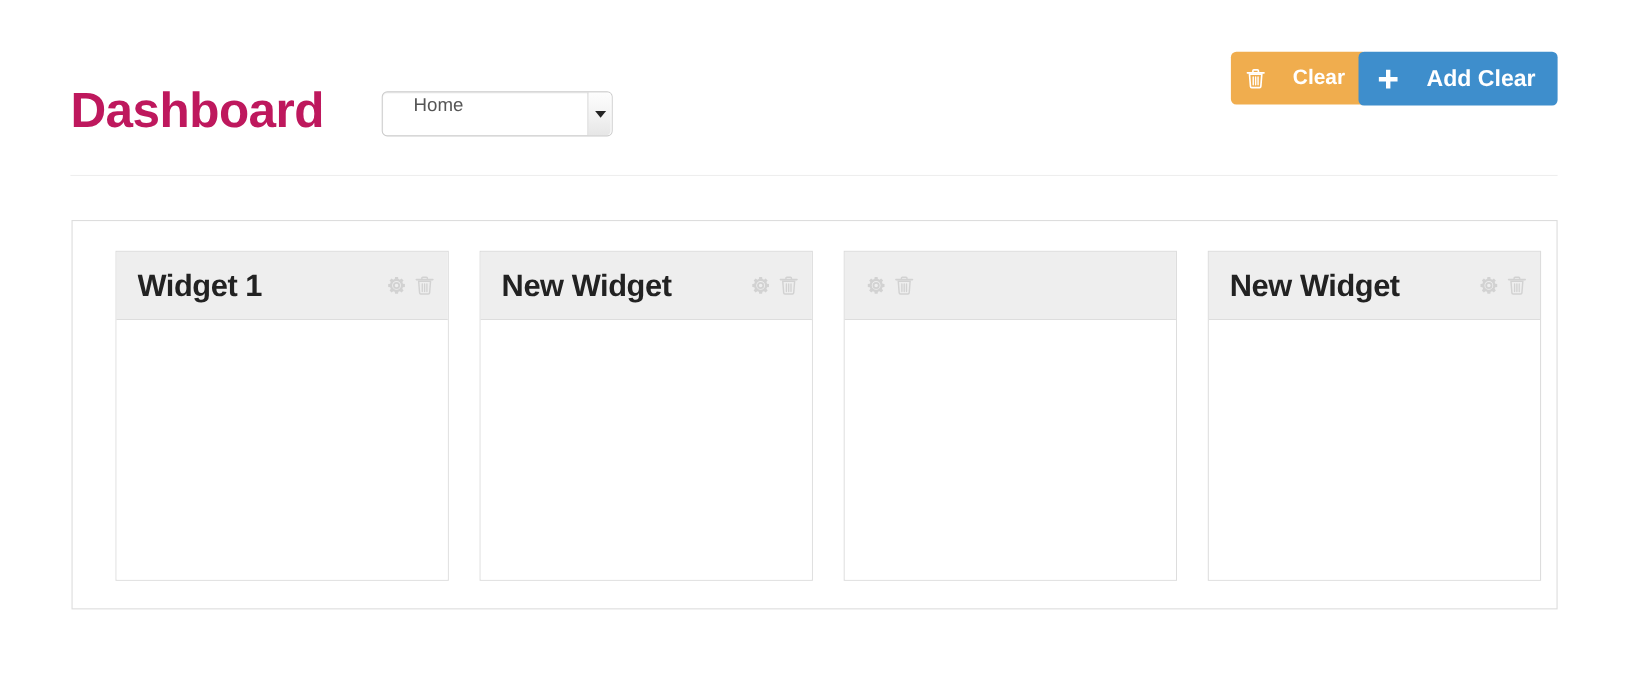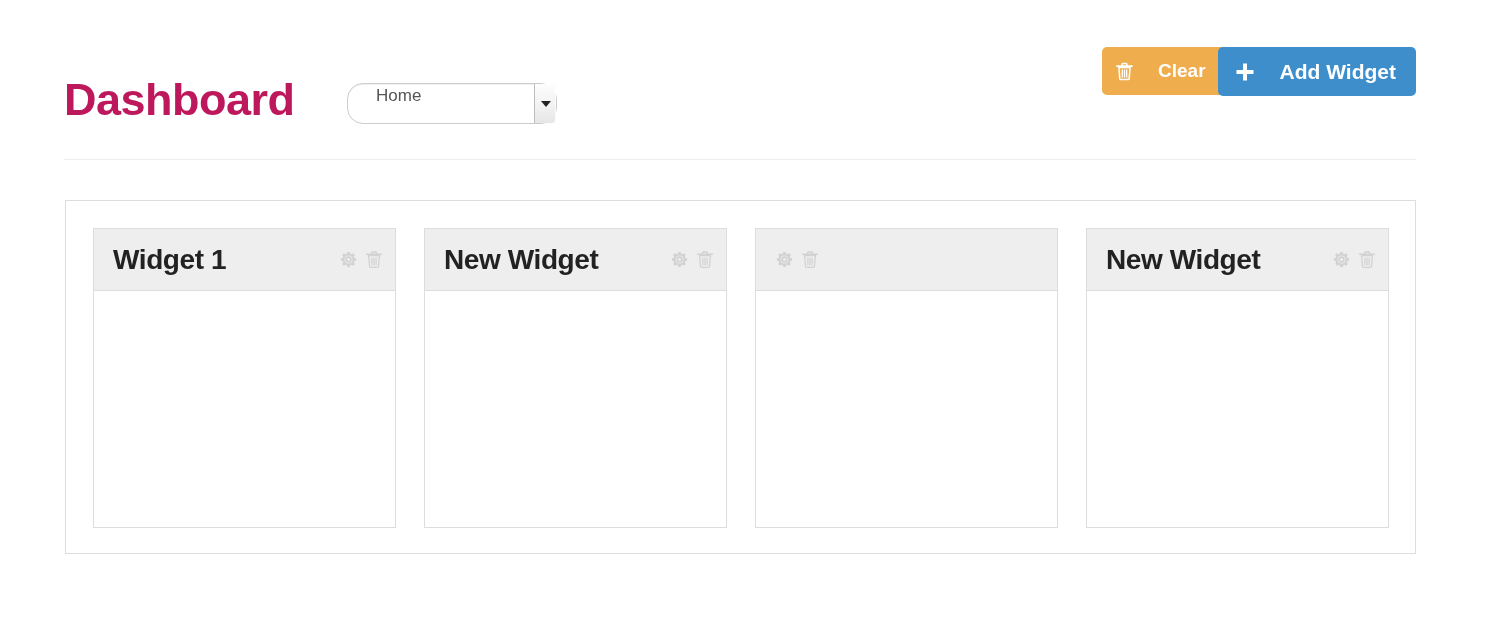--- a/index.html
+++ b/index.html
@@ -49,21 +49,21 @@
     left: 347px;
     top: 83px;
     width: 210px;
     height: 41px;
   }
   .dash-select {
     width: 210px;
     height: 41px;
     box-sizing: border-box;
     border: 1px solid #cccccc;
-    border-radius: 16px;
+    border-radius: 5px;
     background: #ffffff;
     font-family: "Liberation Sans", sans-serif;
     font-size: 17px;
     color: #555555;
     padding: 0 34px 16px 28px;
     -webkit-appearance: none;
     -moz-appearance: none;
     appearance: none;
     outline: none;
     box-shadow: 0 1px 1px rgba(0,0,0,0.06) inset;
@@ -147,21 +147,21 @@
     top: 200px;
     width: 1351px;
     height: 354px;
     box-sizing: border-box;
     border: 1px solid #dddddd;
     background: #ffffff;
   }
 
   .widgets-row {
     position: absolute;
-    left: 27px;
+    left: 39px;
     top: 27px;
     display: flex;
     gap: 28px;
   }
 
   .widget {
     width: 303px;
     box-sizing: border-box;
     border: 1px solid #dddddd;
     background: #ffffff;
@@ -233,21 +233,21 @@
         </span>
         <span>Clear</span>
       </button>
 
       <button class="btn btn-add">
         <span class="ico">
           <svg width="20" height="20" viewBox="0 0 20 20" xmlns="http://www.w3.org/2000/svg">
             <path d="M8 1.5h4v6.5h6.5v4H12v6.5H8V12H1.5V8H8V1.5z" fill="#ffffff"></path>
           </svg>
         </span>
-        <span>Add Widget</span>
+        <span>Add Clear</span>
       </button>
 
     </div>
   </div>
 
   <div class="divider"></div>
 
   <div class="widgets-container">
     <div class="widgets-row">
 

